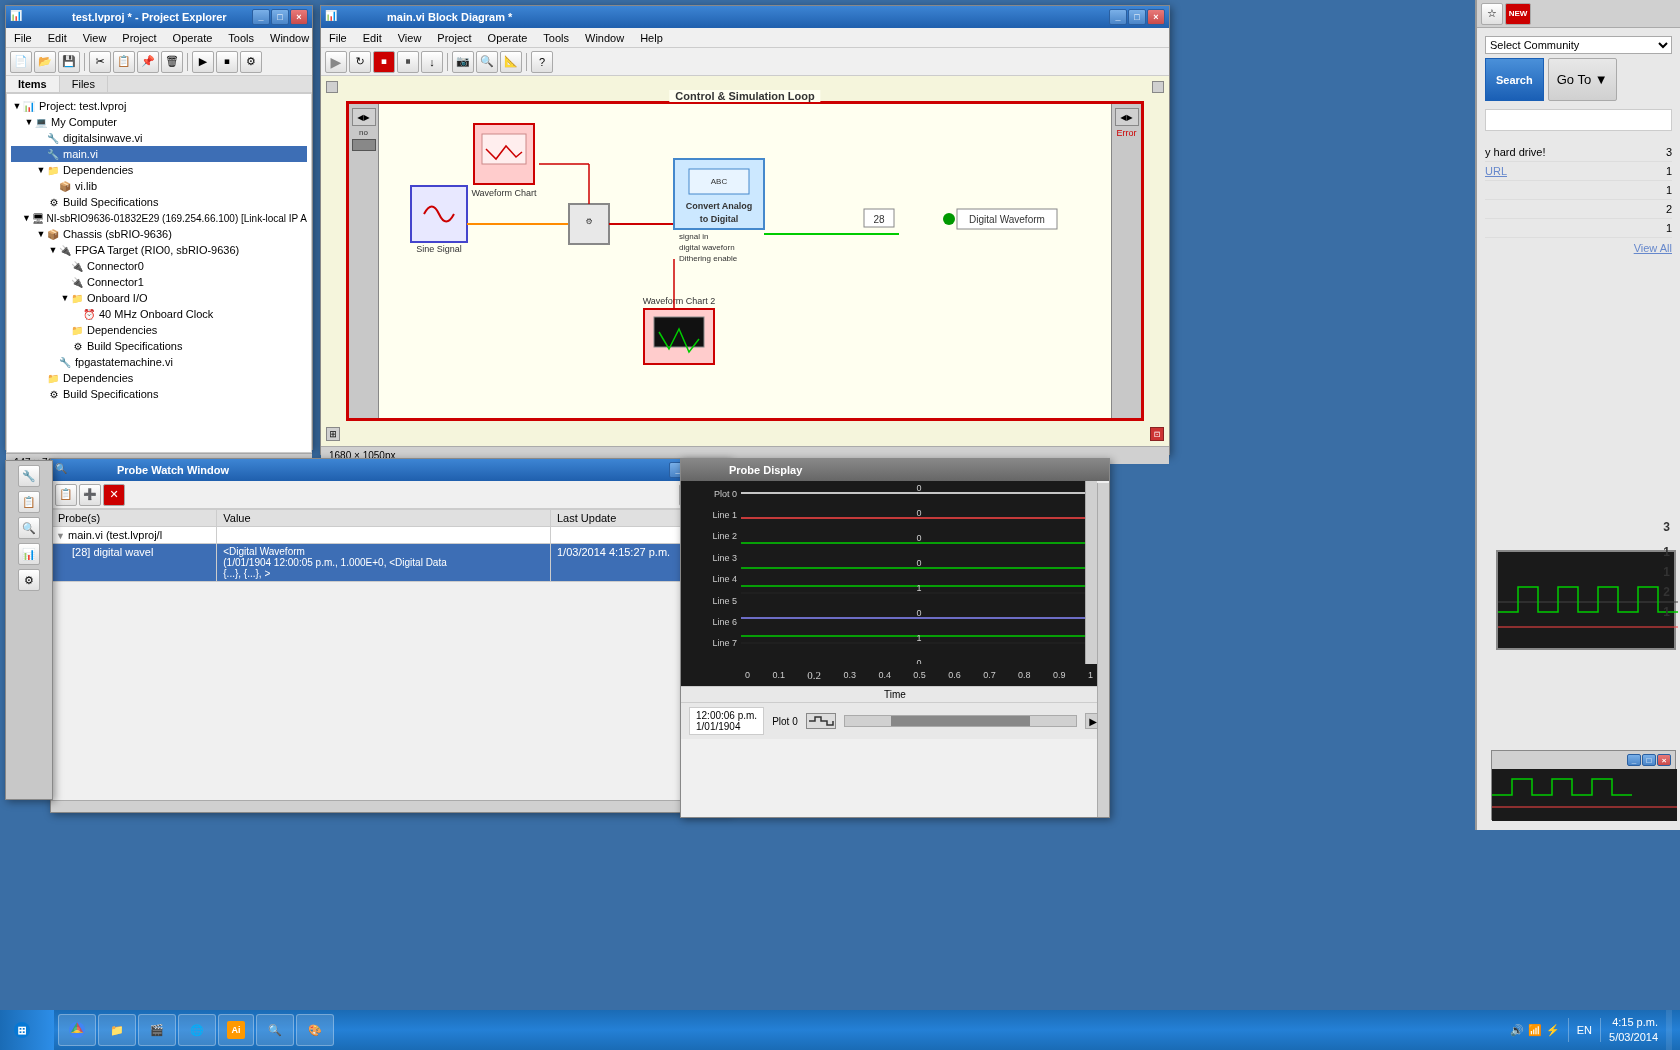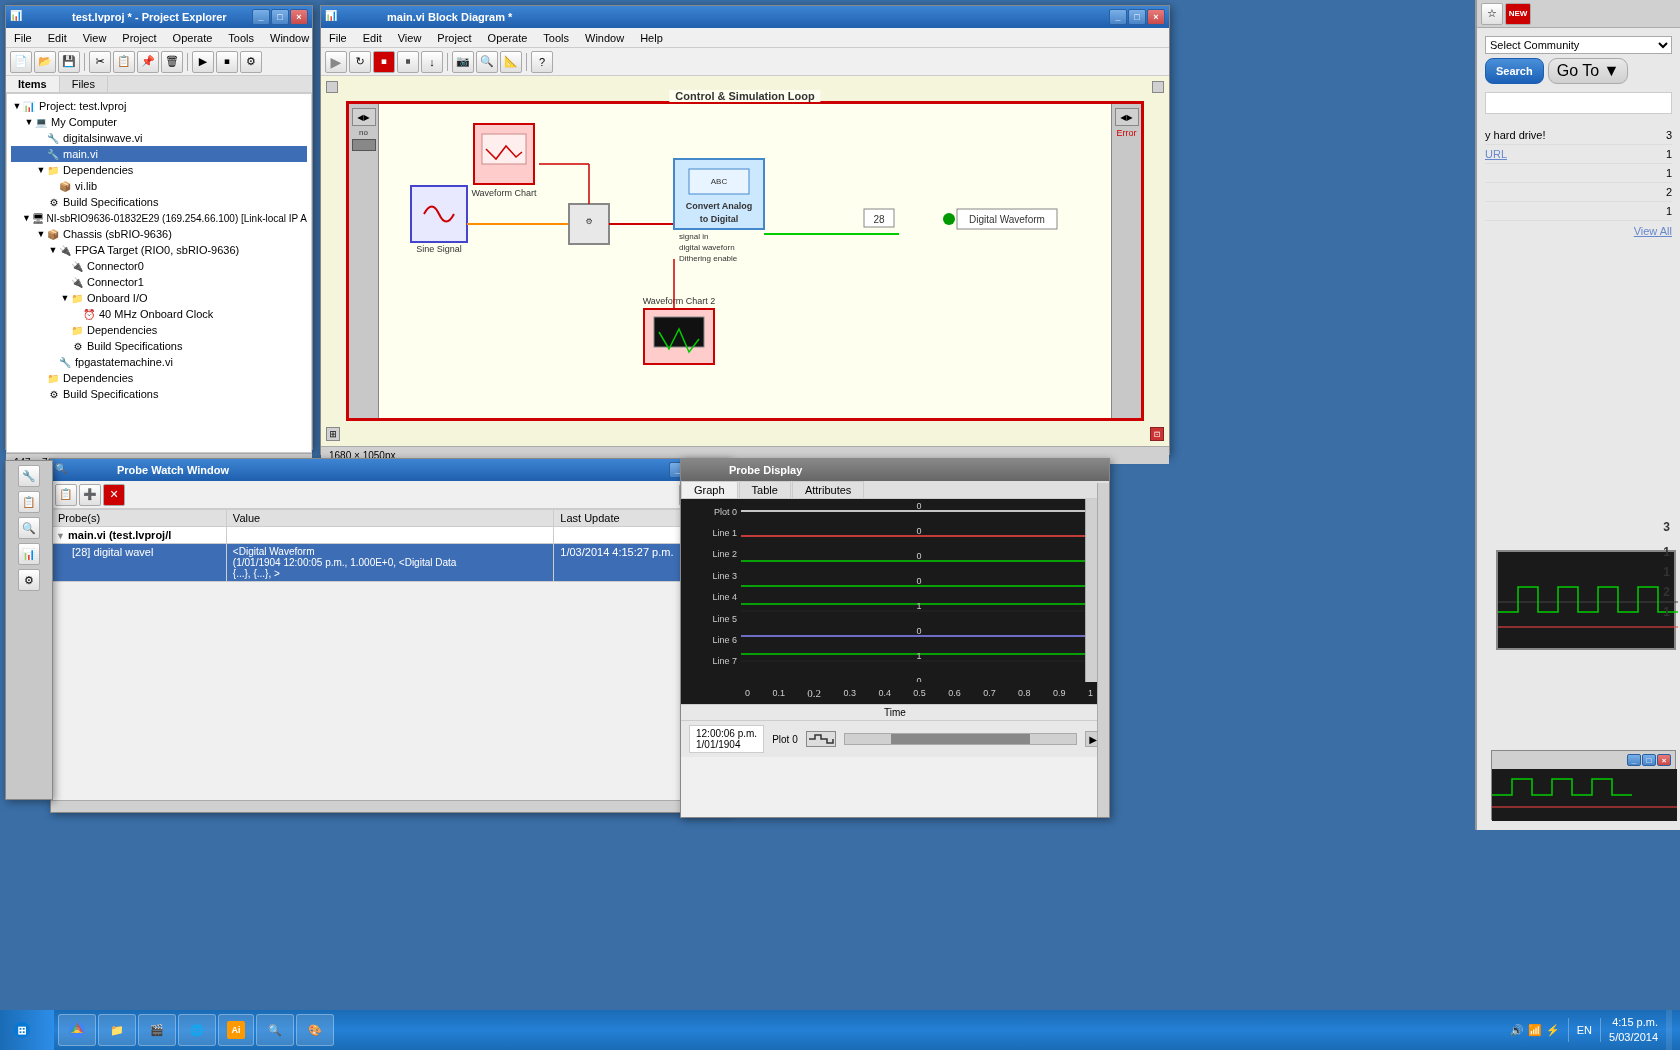--- a/index.html
+++ b/index.html
@@ -64,22 +64,22 @@
     .probe-tab { padding: 2px 12px; font-size: 11px; cursor: pointer; border: 1px solid #ccc; border-bottom: none; background: #e0e0e0; margin-right: 1px; }
     .probe-tab.active { background: #f0f0f0; }
     .chart-area { background: #1a1a1a; position: relative; overflow: hidden; }
 
     
     .right-panel { position: absolute; top: 0; right: 0; width: 205px; height: 830px; background: #e8e8e8; border-left: 2px solid #999; z-index: 50; }
     .right-panel-toolbar { height: 28px; background: #d0d0d0; border-bottom: 1px solid #aaa; display: flex; align-items: center; padding: 0 4px; gap: 2px; }
     .community-section { padding: 8px; }
     .community-select { width: 100%; height: 18px; font-size: 11px; border: 1px solid #aaa; background: white; }
     .search-row { display: flex; gap: 4px; margin-top: 4px; }
-    .search-btn { padding: 3px 10px; background: linear-gradient(to bottom, #4a90d9, #1a5fb5); color: white; border: 1px solid #1a5fb5; border-radius: 8px; font-size: 11px; cursor: pointer; font-weight: bold; }
-    .goto-btn { padding: 3px 8px; background: linear-gradient(to bottom, #e8e8e8, #d0d0d0); border: 1px solid #aaa; border-radius: 9px; font-size: 16px; cursor: pointer; }
+    .search-btn { padding: 3px 10px; background: linear-gradient(to bottom, #4a90d9, #1a5fb5); color: white; border: 1px solid #1a5fb5; border-radius: 0; font-size: 11px; cursor: pointer; font-weight: bold; }
+    .goto-btn { padding: 13px 8px; background: linear-gradient(to bottom, #e8e8e8, #d0d0d0); border: 1px solid #aaa; border-radius: 2px; font-size: 13px; cursor: pointer; }
 
     
     .statusbar { height: 18px; background: #d0d0d0; border-top: 1px solid #aaa; display: flex; align-items: center; padding: 0 8px; font-size: 10px; gap: 16px; }
   </style>
 </head>
 <body>
 
 <div class="desktop">
 
   <div class="right-panel" style="top:0; right:0;">
@@ -465,21 +465,21 @@
       <table class="probe-table" style="width:100%;">
         <thead>
           <tr>
             <th>Probe(s)</th>
             <th>Value</th>
             <th>Last Update</th>
           </tr>
         </thead>
         <tbody>
           <tr>
-            <td style="padding-left:4px;font-weight:bold;">
+            <td style="padding-left:4px;">
               <span style="font-size:9px; color:#888;">▼</span>
               <span>main.vi (test.lvproj/l</span>
             </td>
             <td></td>
             <td></td>
           </tr>
           <tr class="probe-row-selected">
             <td style="padding-left:20px;">
               <span>[28] digital wavel</span>
             </td>
@@ -497,25 +497,20 @@
     <div style="position:absolute; right:0; top:60px; bottom:18px; width:12px; background:#d0d0d0; border-left:1px solid #aaa;">
       <div style="position:absolute; top:2px; left:1px; right:1px; height:40px; background:#888; border-radius:2px;"></div>
     </div>
     <div style="position:absolute; bottom:0; left:0; right:12px; height:12px; background:#d0d0d0; border-top:1px solid #aaa;"></div>
   </div>
 
   <div class="window probe-display">
     <div class="window-titlebar" style="background: linear-gradient(to bottom, #888, #666);">
       <div class="window-titlebar-title">Probe Display</div>
     </div>
-    <div class="probe-tabs">
-      <div class="probe-tab active">Graph</div>
-      <div class="probe-tab">Table</div>
-      <div class="probe-tab">Attributes</div>
-    </div>
 
     <div class="chart-area" style="height: 205px; position: relative; margin-right: 12px;">
 
       <div style="position:absolute; left:0; top:0; bottom:30px; width:60px; background:#1a1a1a; display:flex; flex-direction:column; justify-content:space-around; padding:2px 0;">
         <div style="color:#ccc; font-size:9px; text-align:right; padding-right:4px;">Plot 0</div>
         <div style="color:#ccc; font-size:9px; text-align:right; padding-right:4px;">Line 1</div>
         <div style="color:#ccc; font-size:9px; text-align:right; padding-right:4px;">Line 2</div>
         <div style="color:#ccc; font-size:9px; text-align:right; padding-right:4px;">Line 3</div>
         <div style="color:#ccc; font-size:9px; text-align:right; padding-right:4px;">Line 4</div>
         <div style="color:#ccc; font-size:9px; text-align:right; padding-right:4px;">Line 5</div>

